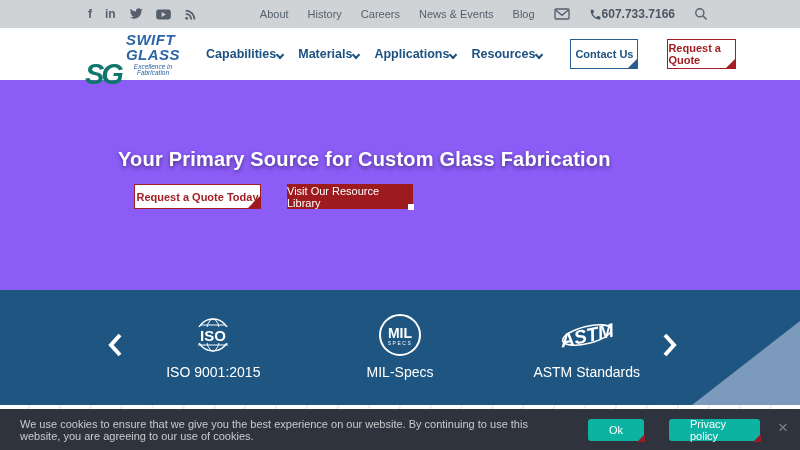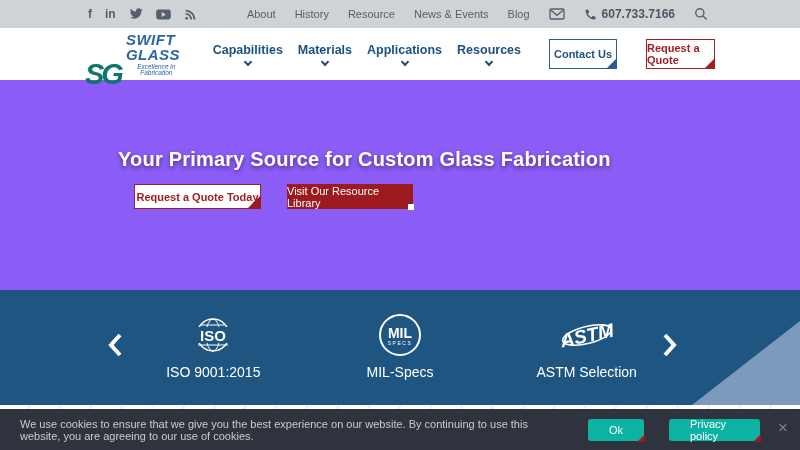--- a/index.html
+++ b/index.html
@@ -8,32 +8,32 @@
   .page { position:relative; width:800px; height:450px; background:#fff; }
 
   
   .topbar { height:28px; background:#cfd3d6; display:flex; align-items:center;
             justify-content:space-between; padding:0 92px 0 88px; }
   .social { display:flex; align-items:center; gap:13px; color:#55606c; }
   .social a { color:#55606c; text-decoration:none; display:flex; align-items:center; }
   .soc-letter { font-weight:bold; font-size:12px; line-height:1; }
   .topbar-right { display:flex; align-items:center; gap:19px; color:#55606c; }
   .topbar-link { font-size:11px; color:#55606c; text-decoration:none; }
-  .phone-wrap { display:flex; align-items:center; gap:5px; font-size:12px; font-weight:bold; color:#4b5663; }
+  .phone-wrap { display:flex; align-items:center; font-size:12px; font-weight:bold; color:#4b5663; }
   .util-icon { display:flex; align-items:center; }
 
   
   .header { height:52px; background:#fff; display:flex; align-items:center; padding:0 85px; }
   .logo { display:flex; align-items:center; gap:5px; text-decoration:none; margin-right:26px; }
   .logo-sg { font-size:29px; font-weight:800; font-style:italic; color:#0f766e; letter-spacing:-3px; line-height:1;margin-top:40px; }
   .logo-txt { display:flex; flex-direction:column; line-height:1; }
   .logo-name { font-size:15px; font-weight:800; font-style:italic; color:#2b65a5; letter-spacing:.5px; }
   .logo-tag { font-size:6.5px; font-style:italic; color:#2b65a5; text-align:center; margin-top:2px; }
   .nav { display:flex; align-items:flex-start; gap:15px; margin-right:12px; }
-  .nav-item { display:flex; flex-direction:column; align-items:center; gap:1px;
+  .nav-item { display:flex; align-items:center; gap:1px;
               font-size:12.5px; font-weight:bold; color:#1c5180; text-decoration:none; cursor:pointer; }
   .chev { width:6px; height:6px; border-left:2px solid #1c5180; border-bottom:2px solid #1c5180;
           transform:rotate(-45deg); margin-top:1px; }
   .hbtns { display:flex; gap:13px; margin-left:auto; }
   .fold { position:relative; display:inline-flex; align-items:center; justify-content:center;
           text-decoration:none; cursor:pointer;margin-left:16px; }
   .fold::after { content:""; position:absolute; right:-1px; bottom:-1px; width:0; height:0;
                  border-style:solid; }
   .btn-contact { width:68px; height:30px; border:1px solid #2a5d8f; color:#1c5180;
                  font-size:11px; font-weight:bold; background:#fff; }
@@ -104,21 +104,21 @@
         <svg width="13" height="13" viewBox="0 0 24 24" fill="currentColor">
             <circle cx="5" cy="19" r="2.6"></circle>
             <path d="M3 9v3.4c4.8 0 8.6 3.8 8.6 8.6H15C15 14.4 9.6 9 3 9z"></path>
             <path d="M3 3v3.4C11.5 6.4 17.6 13.5 17.6 21H21C21 11.1 12.9 3 3 3z"></path>
           </svg>
       </a>
     </div>
     <div class="topbar-right">
       <a class="topbar-link">About</a>
       <a class="topbar-link">History</a>
-      <a class="topbar-link">Resource</a>
+      <a class="topbar-link">Careers</a>
       <a class="topbar-link">News &amp; Events</a>
       <a class="topbar-link">Blog</a>
       <a class="util-icon">
         <svg width="16" height="12" viewBox="0 0 24 18" fill="none" stroke="currentColor" stroke-width="2">
             <rect x="1.5" y="1.5" width="21" height="15" rx="1.5"></rect>
             <polyline points="2.5,3 12,11 21.5,3"></polyline>
           </svg>
       </a>
       <a class="phone-wrap">
         <span class="util-icon">
@@ -202,21 +202,21 @@
           <text x="23" y="26" text-anchor="middle" font-size="14" font-weight="bold" fill="#fff">MIL</text>
           <text x="23" y="33" text-anchor="middle" font-size="5" letter-spacing="1.5" fill="#fff">SPECS</text>
         </svg>
         <span class="cert-label">MIL-Specs</span>
       </div>
       <div class="cert">
         <svg width="58" height="46" viewBox="0 0 58 46">
           <text x="29" y="30" text-anchor="middle" font-size="19" font-weight="bold" font-style="italic" fill="#fff" transform="rotate(-12 29 23)">ASTM</text>
           <ellipse cx="29" cy="23" rx="25" ry="8.5" fill="none" stroke="#fff" stroke-width="1.6" transform="rotate(-14 29 23)"></ellipse>
         </svg>
-        <span class="cert-label">ASTM Selection</span>
+        <span class="cert-label">ASTM Standards</span>
       </div>
     </div>
     <button class="arrow right">
       <svg width="16" height="26" viewBox="0 0 16 26" fill="none" stroke="#fff" stroke-width="4">
           <polyline points="3,3 12,13 3,23"></polyline>
         </svg>
     </button>
   </section>
 
   <div class="sub">

